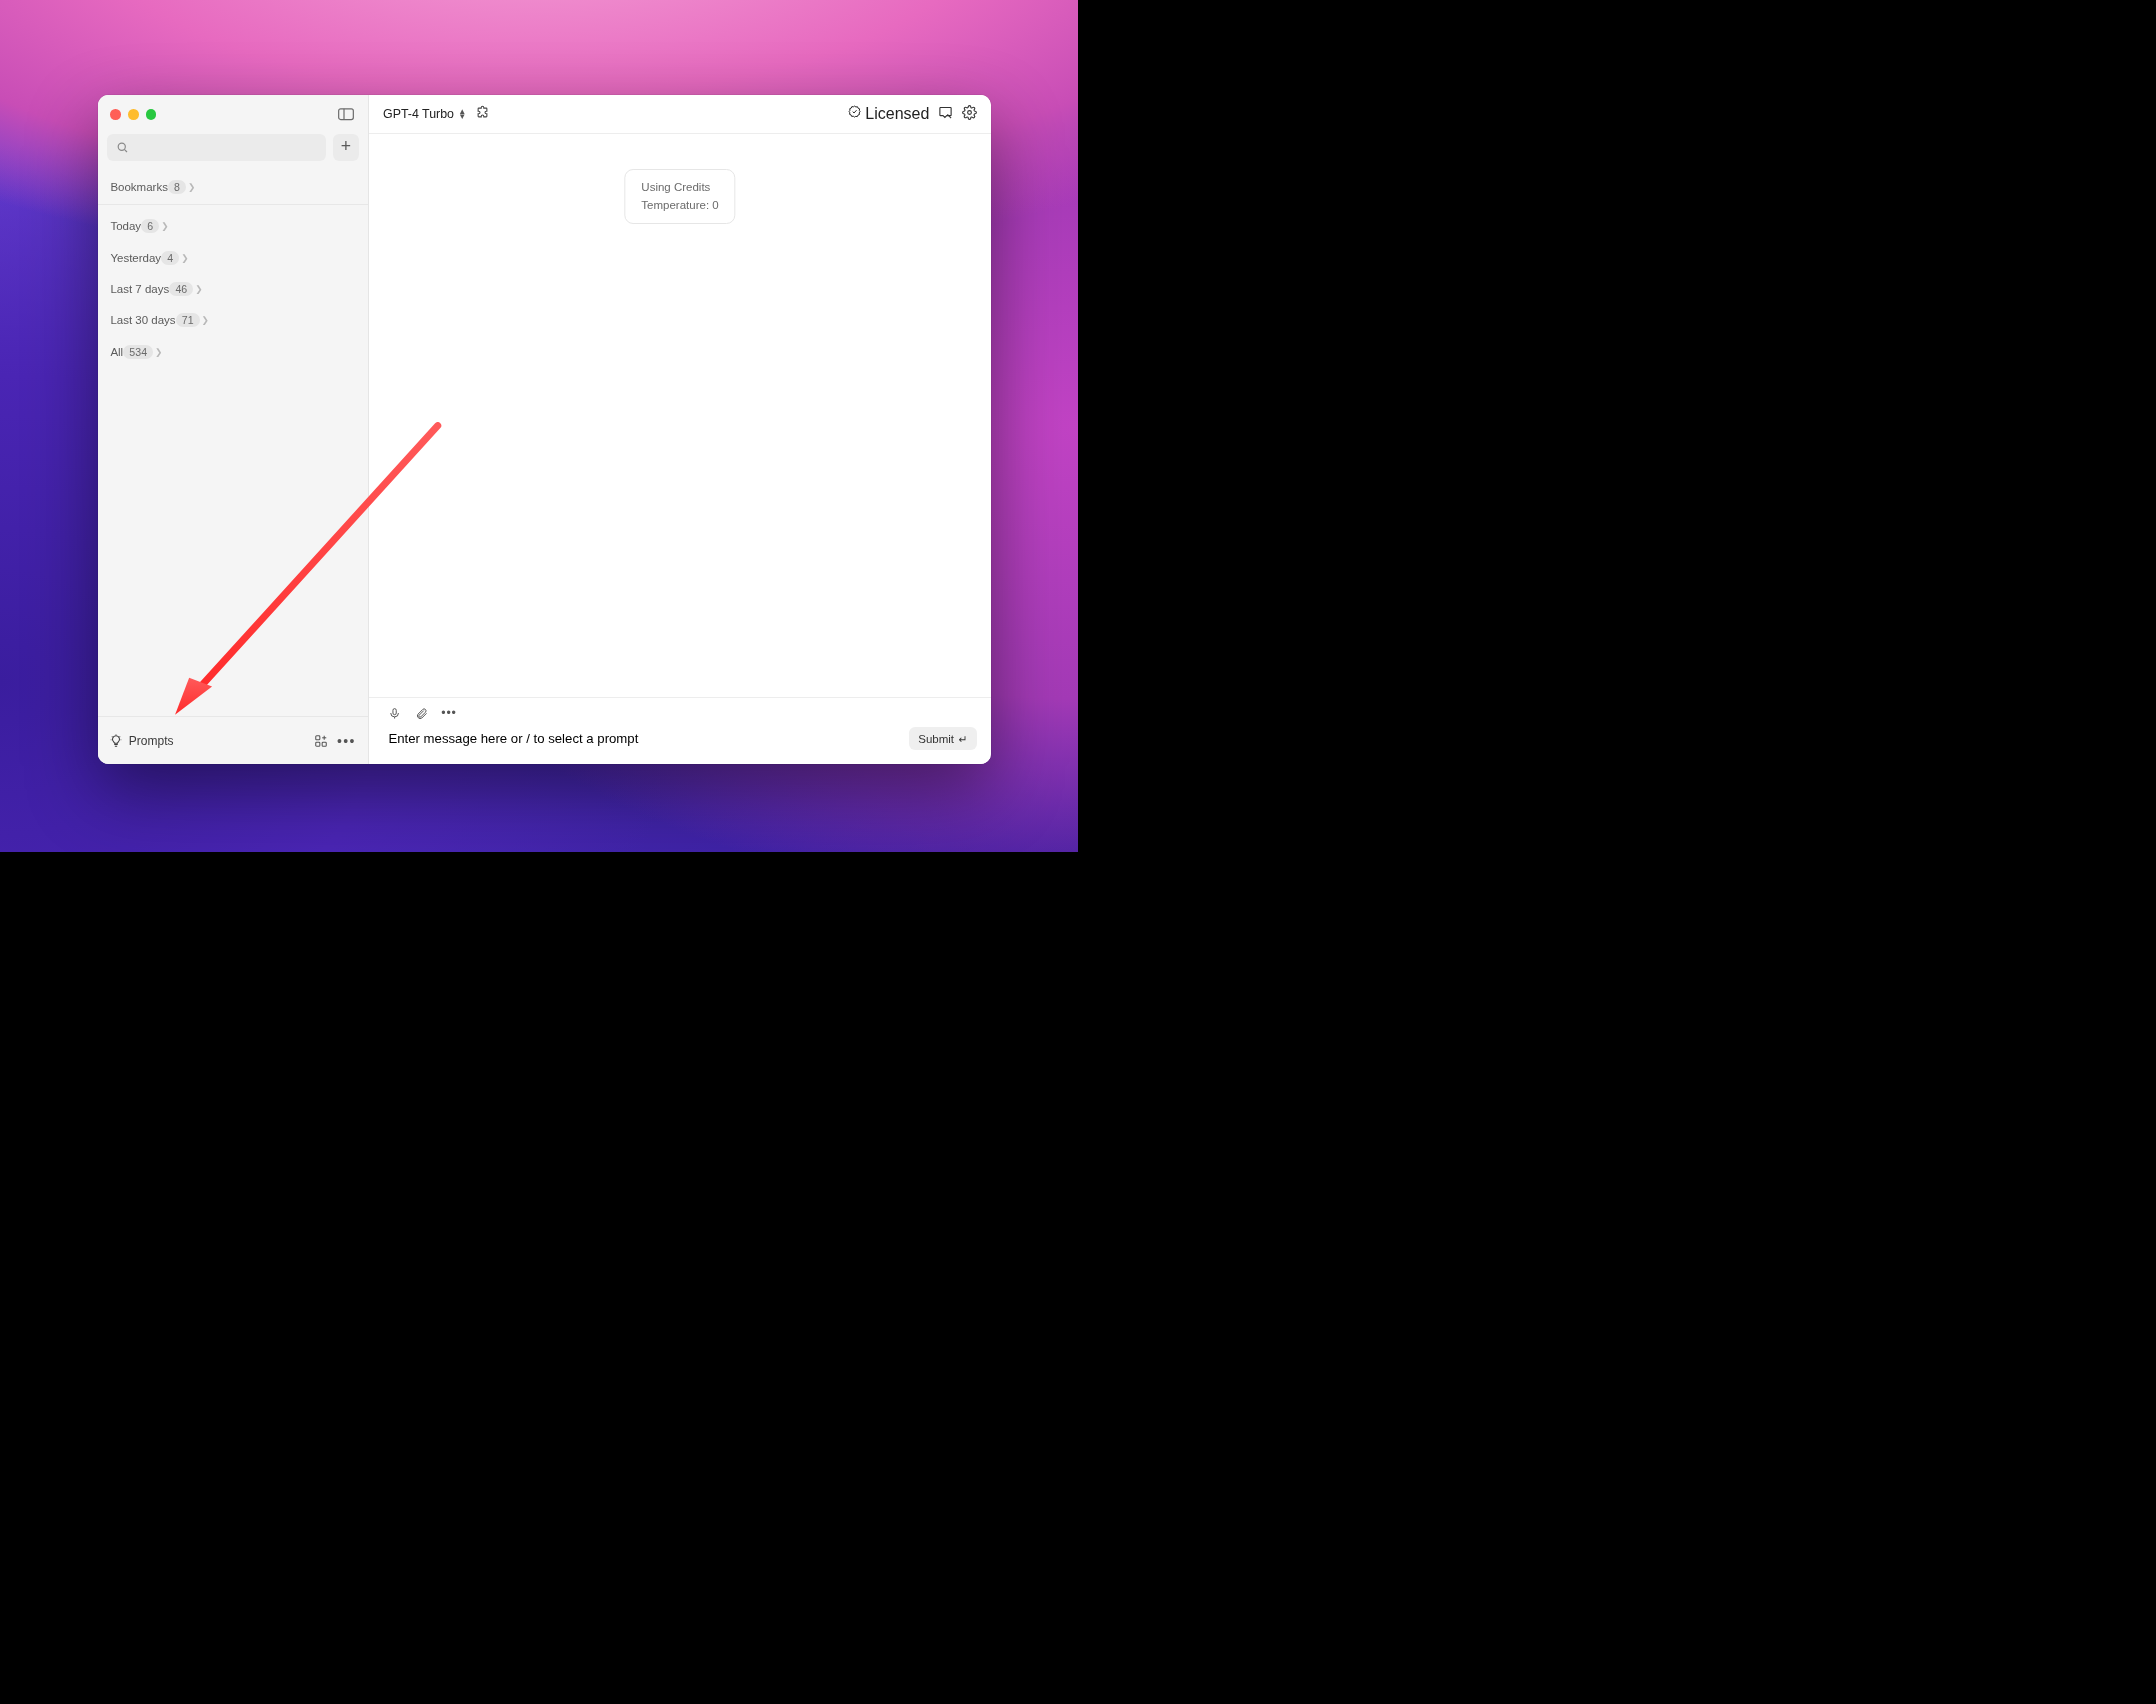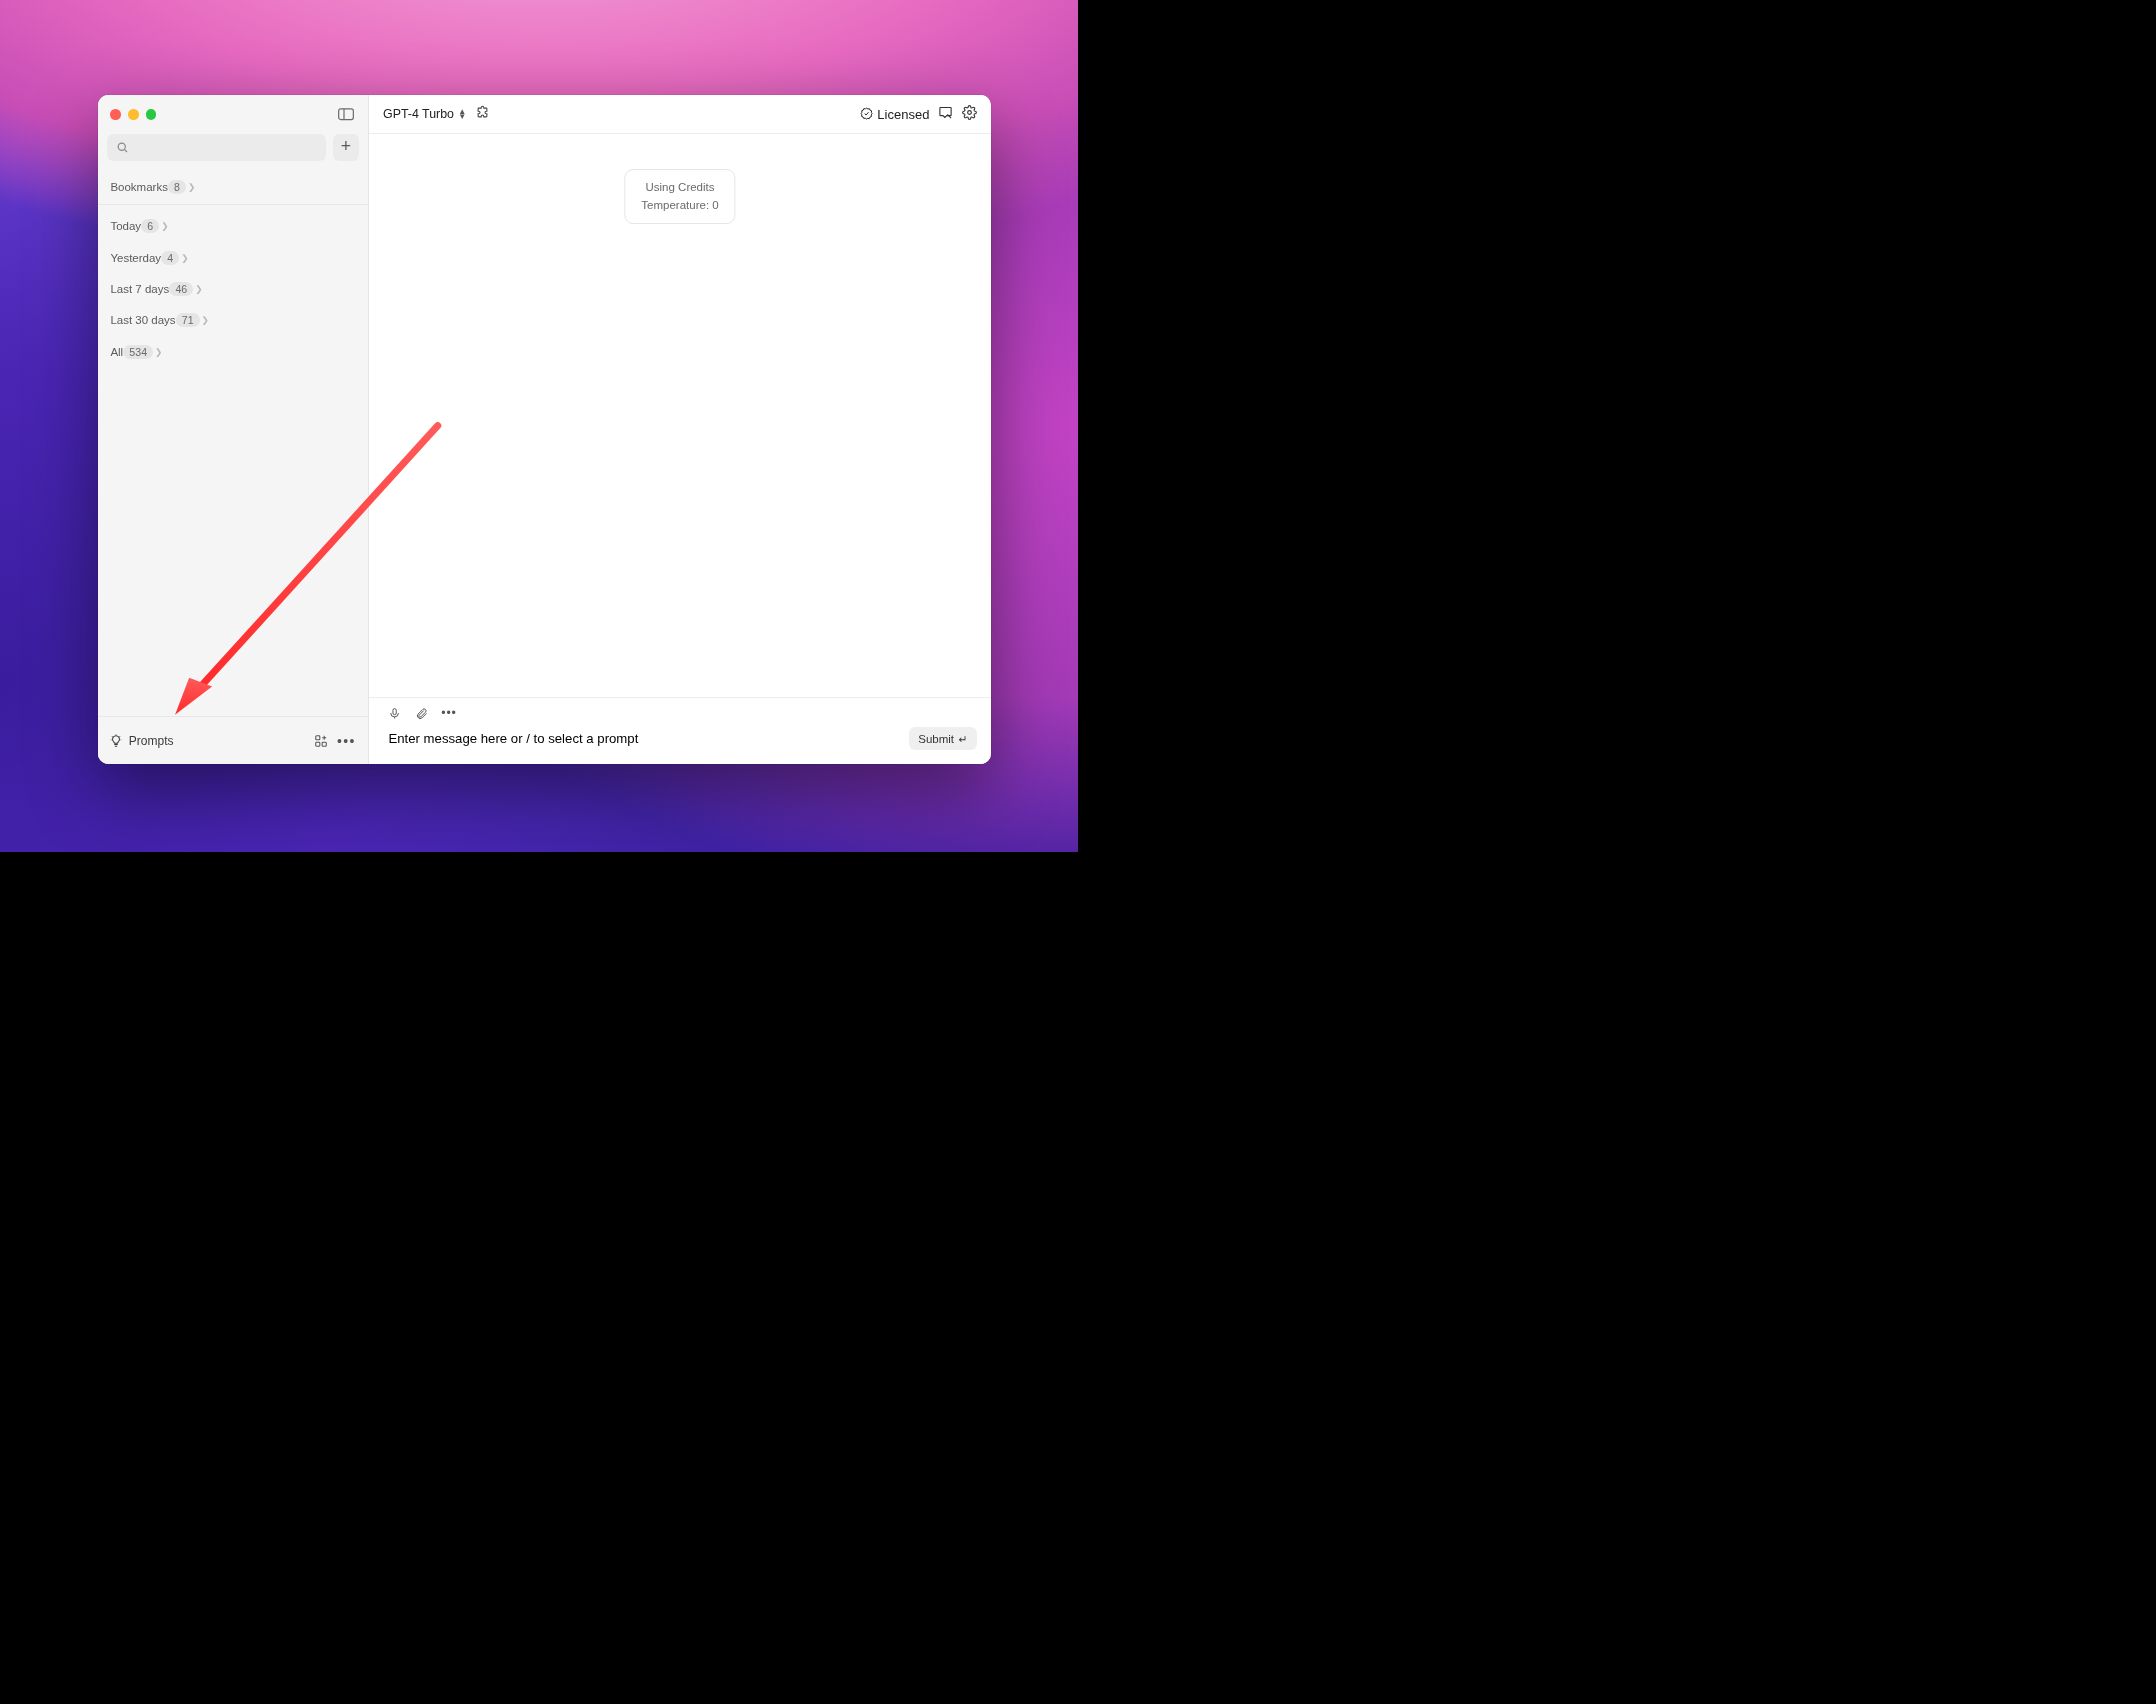--- a/index.html
+++ b/index.html
@@ -136,39 +136,38 @@
     }
     .model-select {
       display: flex; align-items: center; gap: 4.4px;
       cursor: pointer;
       font-weight: 500;
     }
     .updown { font-size: 8px; line-height: 0.65; color: #555; display: flex; flex-direction: column; }
     .puzzle-icon { color: #444; cursor: pointer; }
     .puzzle-icon svg { width: 15px; height: 15px; }
     .topbar-spacer { flex: 1; }
-    .licensed { display: flex; gap: 4.4px; font-size: 13px; color: #222; }
+    .licensed { display: flex; gap: 4.4px; font-size: 16px; color: #222; }
     .licensed svg { width: 13.2px; height: 13.2px; }
     .top-icon { color: #333; cursor: pointer; }
     .top-icon svg { width: 15px; height: 15px; }
 
     .chat-area {
       flex: 1;
       position: relative;
       overflow: hidden;
     }
     .info-pill {
       position: absolute;
       left: 50%; transform: translateX(-50%);
       top: 35px;
       border: 0.9px solid #e6e6e6;
       border-radius: 8.8px;
       padding: 8.8px 16px;
       color: #6b6b6b; font-size: 11.5px;
-      text-align: center;
       line-height: 1.55;
     }
 
     .arrow {
       position: absolute;
       pointer-events: none;
       z-index: 5;
     }
 
     .composer {

